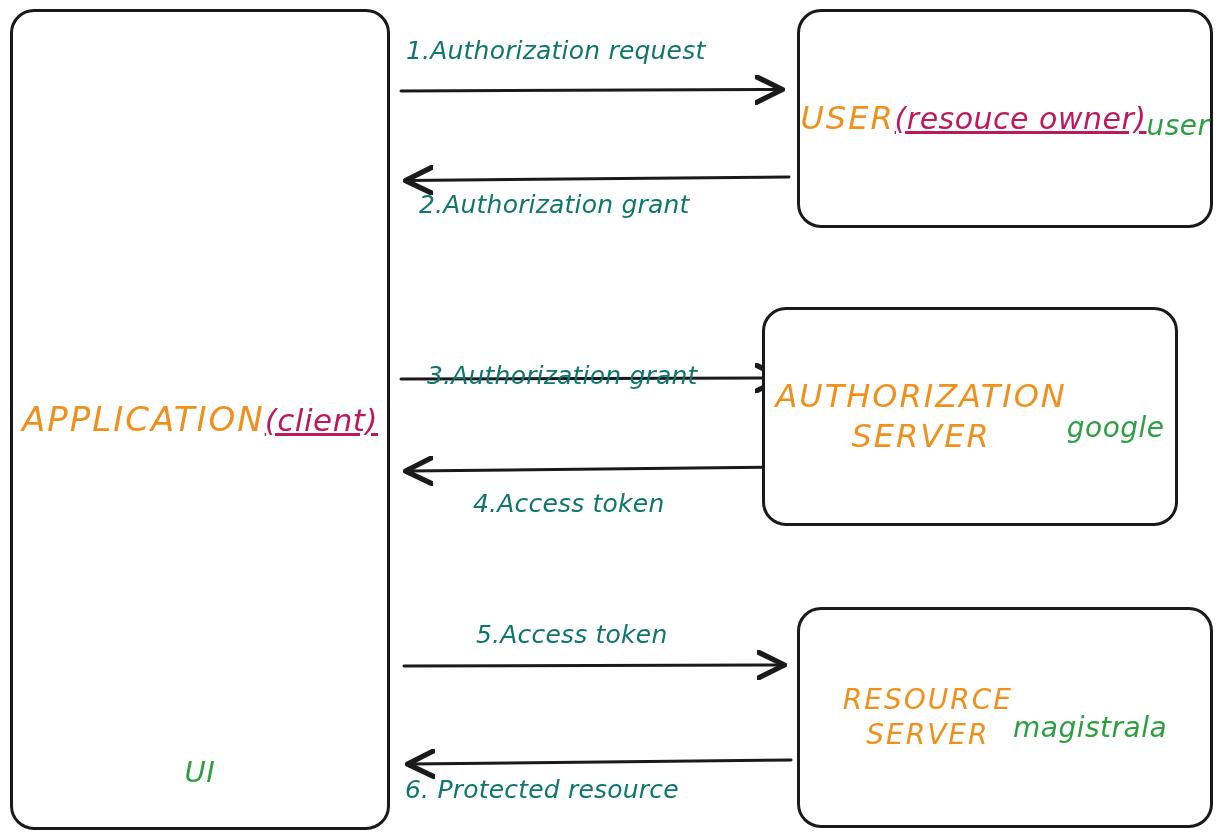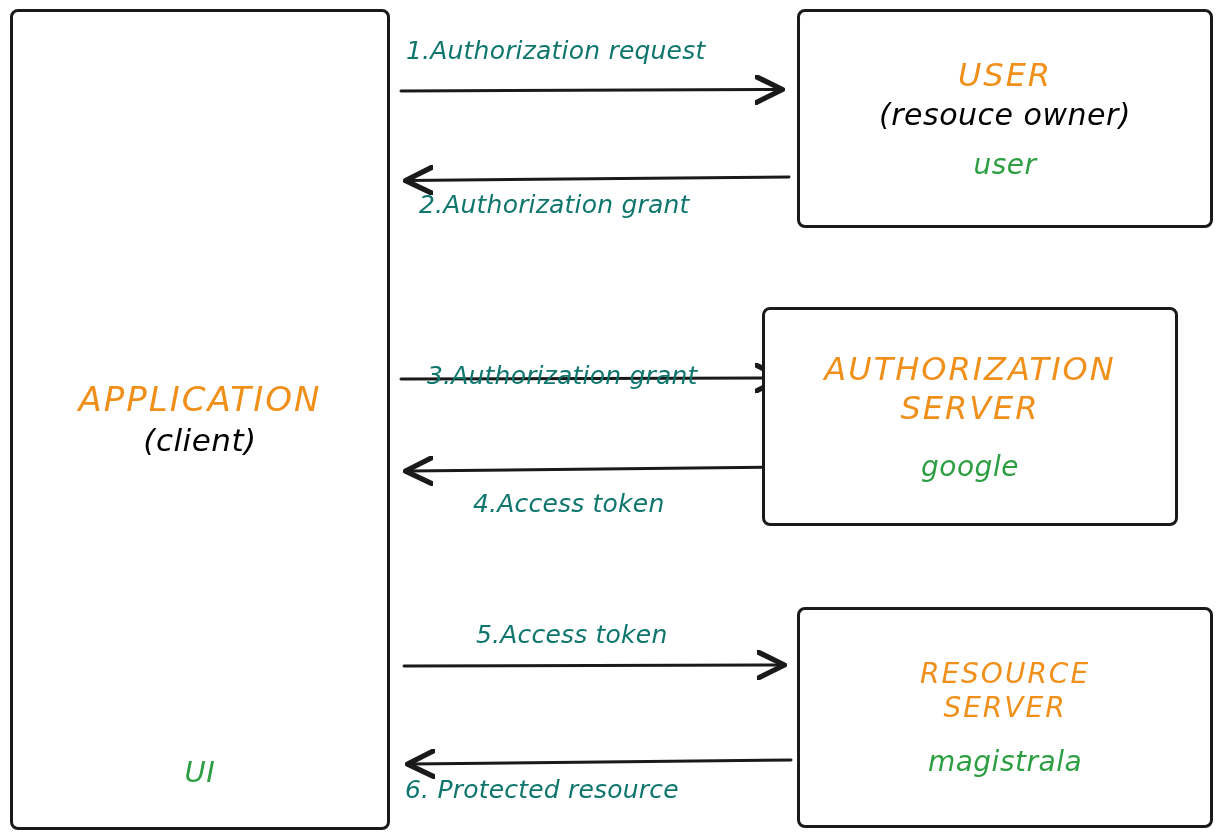--- a/index.html
+++ b/index.html
@@ -23,45 +23,46 @@
     left: 0;
     top: 0;
     width: 1222px;
     height: 839px;
     overflow: visible;
   }
   .node-box {
     position: absolute;
     box-sizing: border-box;
     border: 3px solid #1a1a1a;
-    border-radius: 8px;
+    border-radius: 24px;
     background: #ffffff;
     display: flex;
-    flex-direction: column;
+    flex-direction: row;
     align-items: center;
     justify-content: center;
   }
   .node-title {
     color: #F0901B;
     font-family: "DejaVu Sans", sans-serif;
     font-style: italic;
     font-weight: 400;
     letter-spacing: 2px;
     text-align: center;
     line-height: 1.22;
     white-space: pre-line;
   }
   .node-sub {
-    color: #000000;
+    color: #be185d;
     font-family: "DejaVu Sans", sans-serif;
     font-style: italic;
     font-weight: 400;
     letter-spacing: 0.5px;
     text-align: center;
     line-height: 1.22;
+    text-decoration: underline;
   }
   .node-tag {
     color: #2E9E43;
     font-family: "DejaVu Sans", sans-serif;
     font-style: italic;
     font-weight: 400;
     letter-spacing: 0.5px;
     text-align: center;
   }
   .arrow-label {

